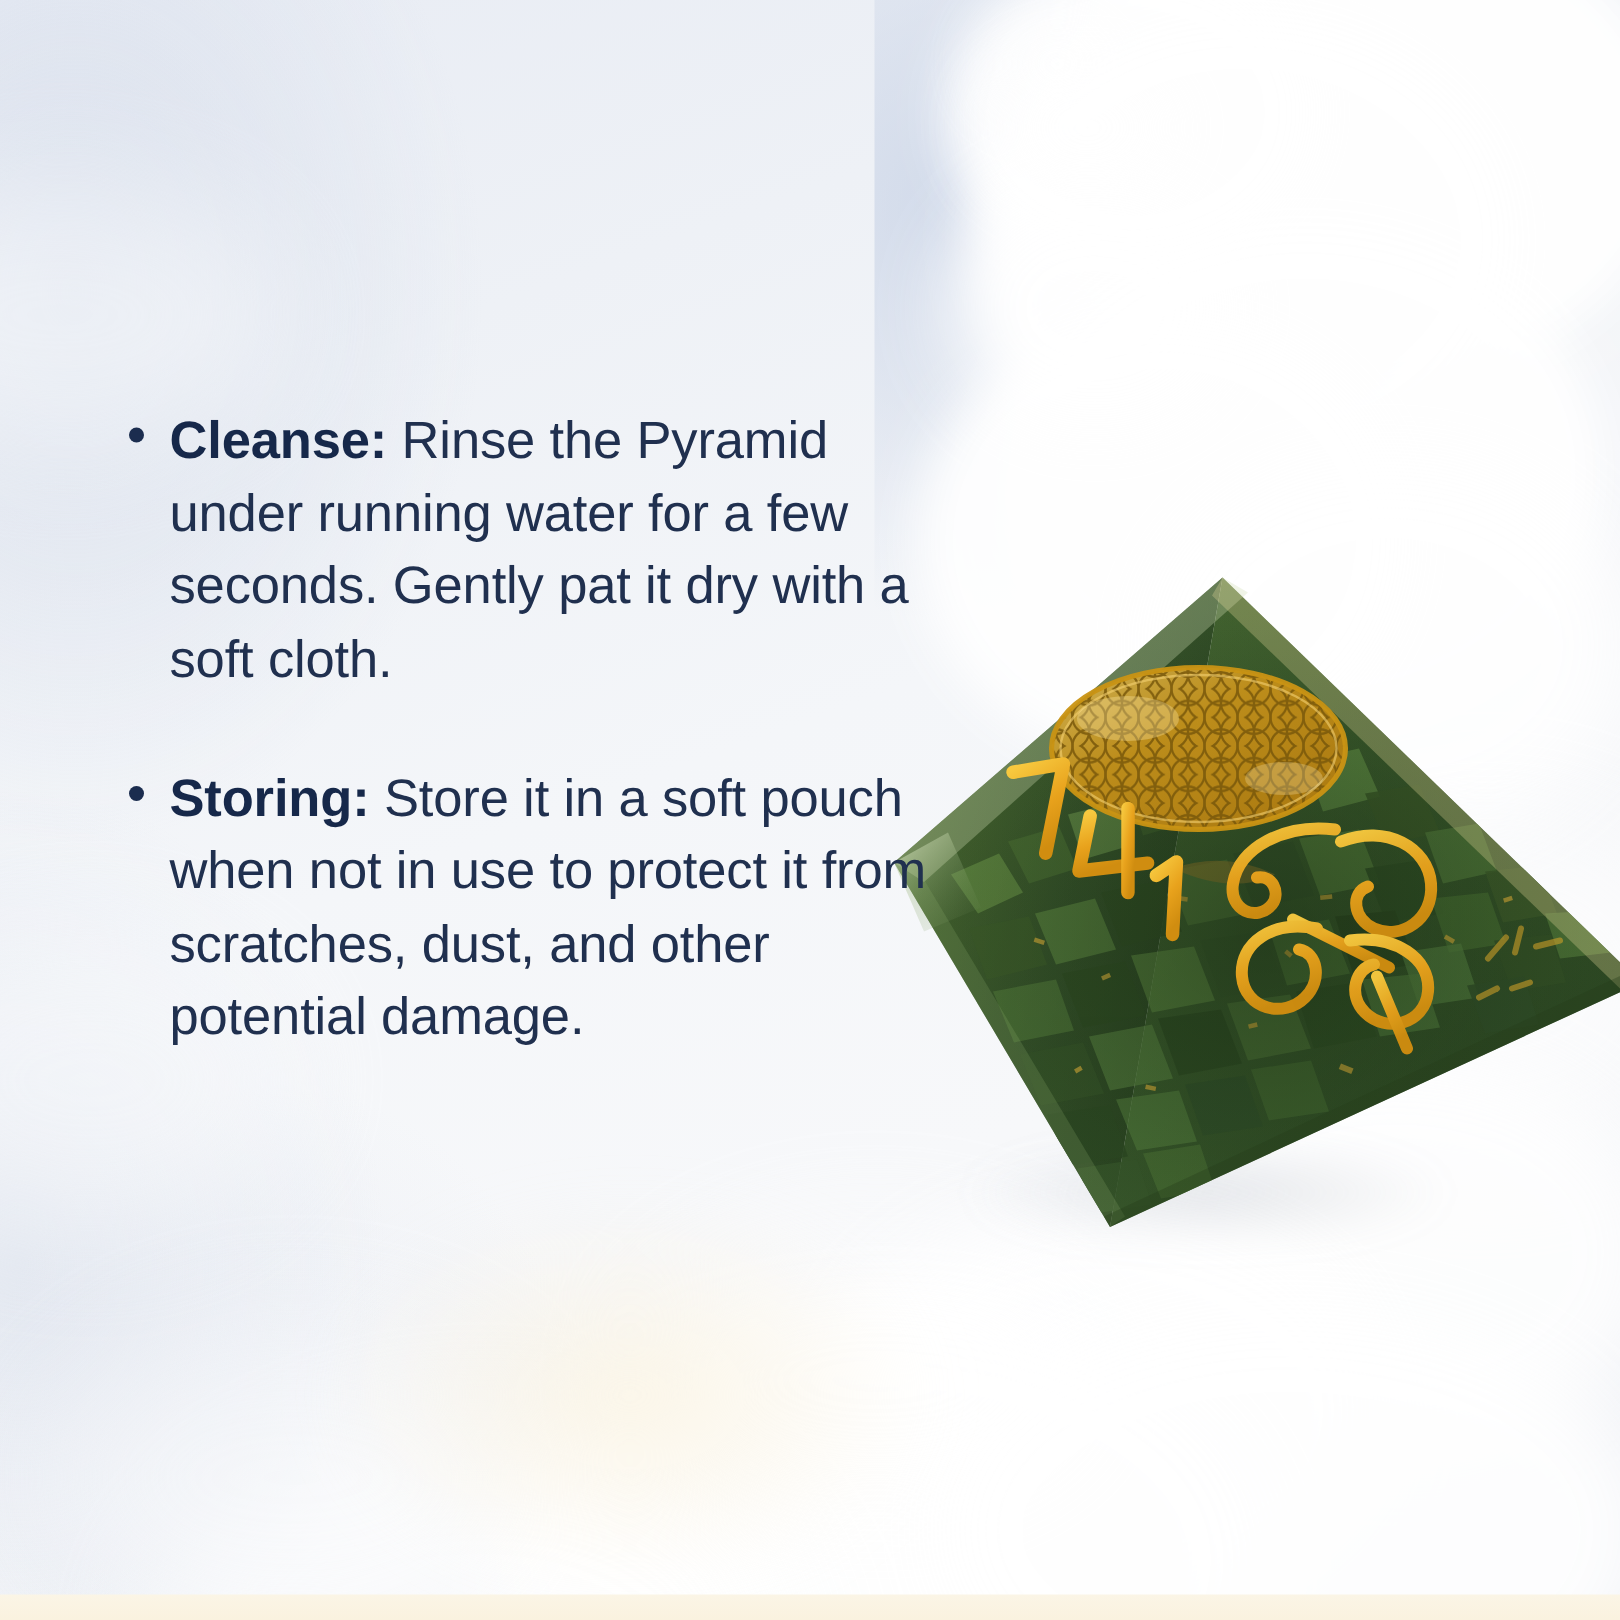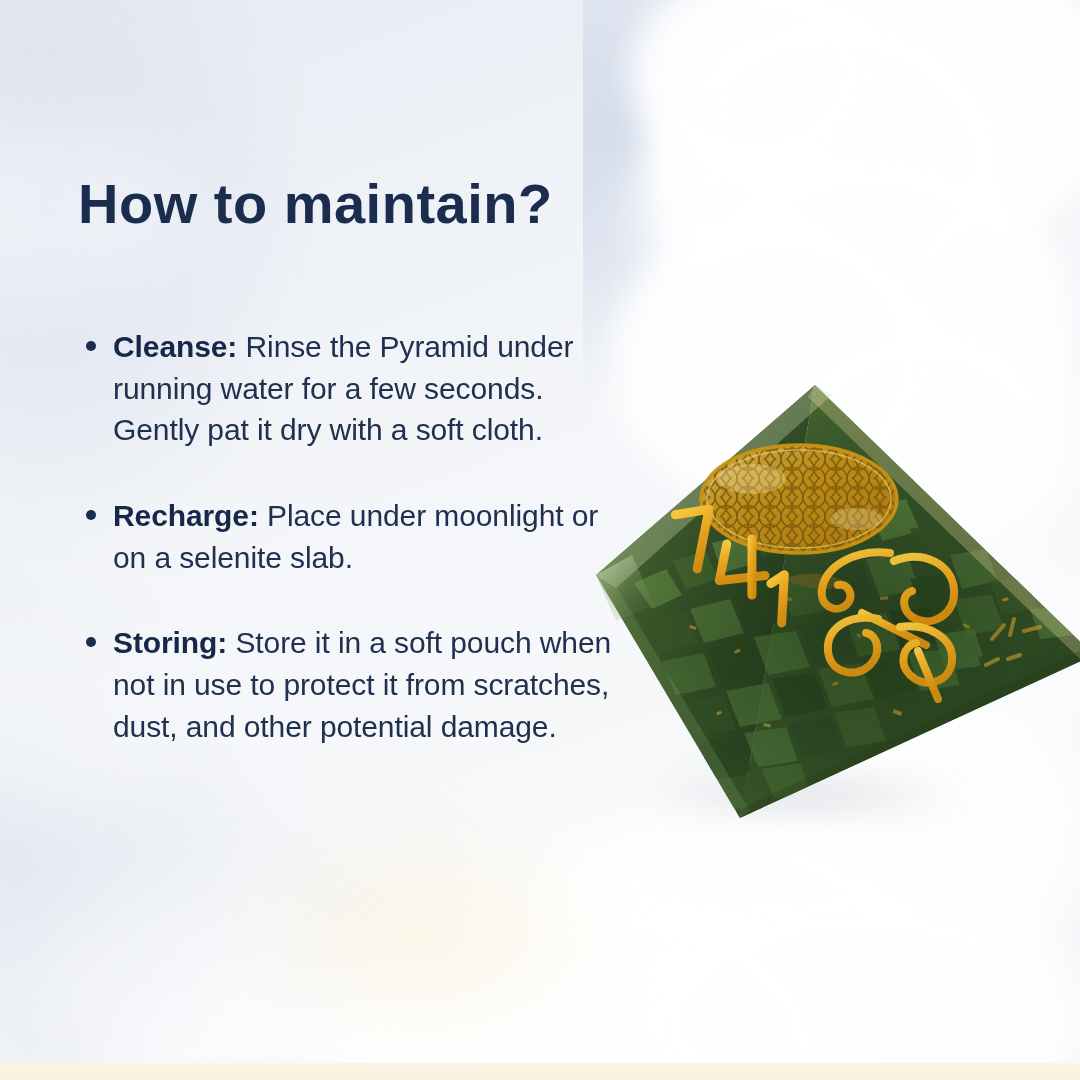--- a/index.html
+++ b/index.html
@@ -99,21 +99,21 @@
     line-height:1.0;
     color:#1b2d4f;
     white-space:nowrap;
   }
 
   .bullets { margin-top:94px; list-style:none; }
   .bullet {
     position:relative;
     padding-left:35px;
     margin-bottom:44px;
-    font-size:30px;
+    font-size:35px;
     line-height:1.39;
     color:#20304f;
     letter-spacing:-0.1px;
   }
   .bullet:last-child { margin-bottom:16px; }
   .bullet .dot {
     position:absolute;
     left:8px; top:15px;
     width:10px; height:10px;
     border-radius:50%;
@@ -366,33 +366,28 @@
         <path d="M416,252 L420,236"></path>
         <path d="M430,248 L446,244"></path>
         <path d="M392,282 L404,276"></path>
         <path d="M414,276 L426,272"></path>
       </g>
     </svg>
   </div>
 
   <div class="content">
 
-    <h1 class="title">How to maintain?</h1>
 
     <ul class="bullets">
 
       <li class="bullet">
         <span class="dot"></span>
         <span class="lead">Cleanse:</span><span> Rinse the Pyramid under running water for a few seconds. Gently pat it dry with a soft cloth.</span>
       </li>
 
-      <li class="bullet">
-        <span class="dot"></span>
-        <span class="lead">Recharge:</span><span> Place under moonlight or on a selenite slab.</span>
-      </li>
 
       <li class="bullet">
         <span class="dot"></span>
         <span class="lead">Storing:</span><span> Store it in a soft pouch when not in use to protect it from scratches, dust, and other potential damage.</span>
       </li>
 
     </ul>
   </div>
 
   <div class="bottom-strip"></div>

